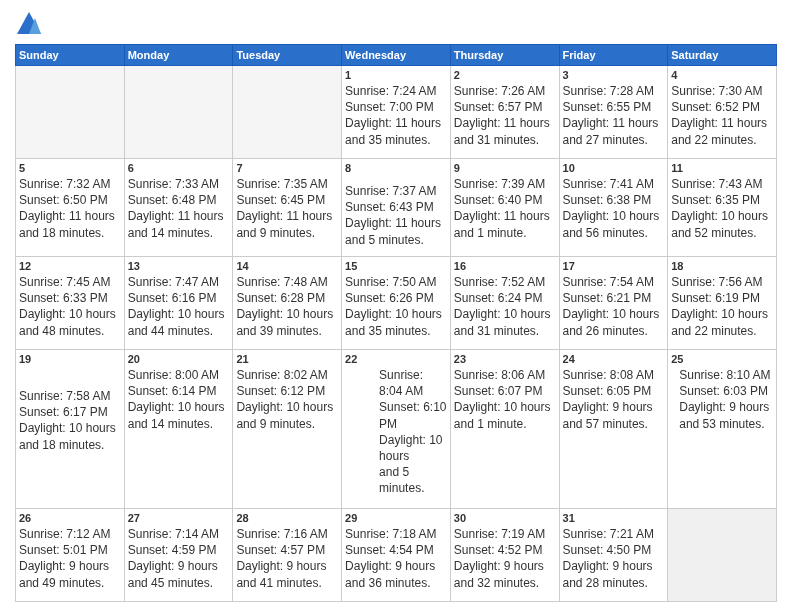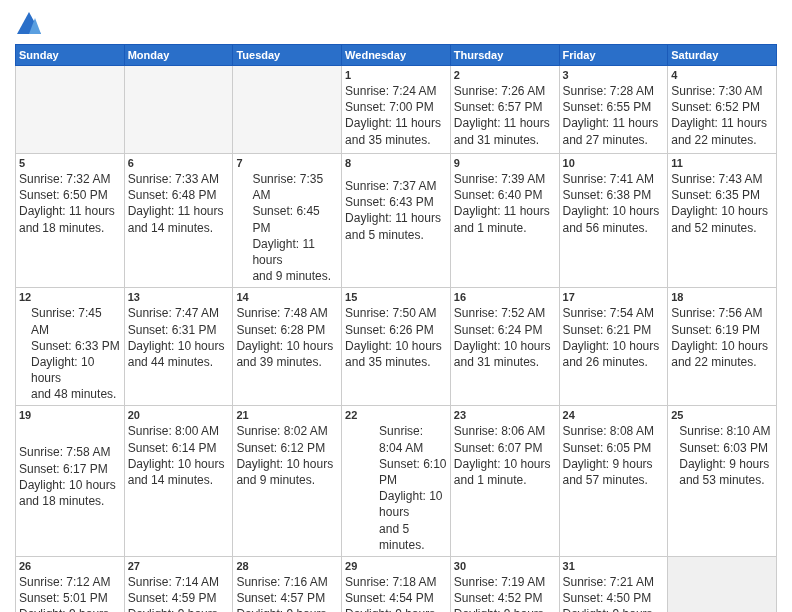--- a/index.html
+++ b/index.html
@@ -181,21 +181,21 @@
           </td>
           <td>
             <span class="day-number">6</span>
             <div class="day-info" style="white-space: pre-line;">Sunrise: 7:33 AM
 Sunset: 6:48 PM
 Daylight: 11 hours
 and 14 minutes.</div>
           </td>
           <td>
             <span class="day-number">7</span>
-            <div class="day-info" style="white-space: pre-line; margin-left: 16px;">Sunrise: 7:35 AM
+            <div class="day-info" style="white-space: pre-line;">Sunrise: 7:35 AM
 Sunset: 6:45 PM
 Daylight: 11 hours
 and 9 minutes.</div>
           </td>
           <td>
             <span class="day-number">8</span>
             <div class="day-info" style="white-space: pre-line; margin-top: 9px;">Sunrise: 7:37 AM
 Sunset: 6:43 PM
 Daylight: 11 hours
 and 5 minutes.</div>
@@ -218,29 +218,29 @@
             <span class="day-number">11</span>
             <div class="day-info" style="white-space: pre-line;">Sunrise: 7:43 AM
 Sunset: 6:35 PM
 Daylight: 10 hours
 and 52 minutes.</div>
           </td>
         </tr>
         <tr>
           <td>
             <span class="day-number">12</span>
-            <div class="day-info" style="white-space: pre-line; margin-left: 12px;">Sunrise: 7:45 AM
+            <div class="day-info" style="white-space: pre-line;">Sunrise: 7:45 AM
 Sunset: 6:33 PM
 Daylight: 10 hours
 and 48 minutes.</div>
           </td>
           <td>
             <span class="day-number">13</span>
             <div class="day-info" style="white-space: pre-line;">Sunrise: 7:47 AM
-Sunset: 6:31 PM
+Sunset: 6:16 PM
 Daylight: 10 hours
 and 44 minutes.</div>
           </td>
           <td>
             <span class="day-number">14</span>
             <div class="day-info" style="white-space: pre-line;">Sunrise: 7:48 AM
 Sunset: 6:28 PM
 Daylight: 10 hours
 and 39 minutes.</div>
           </td>

